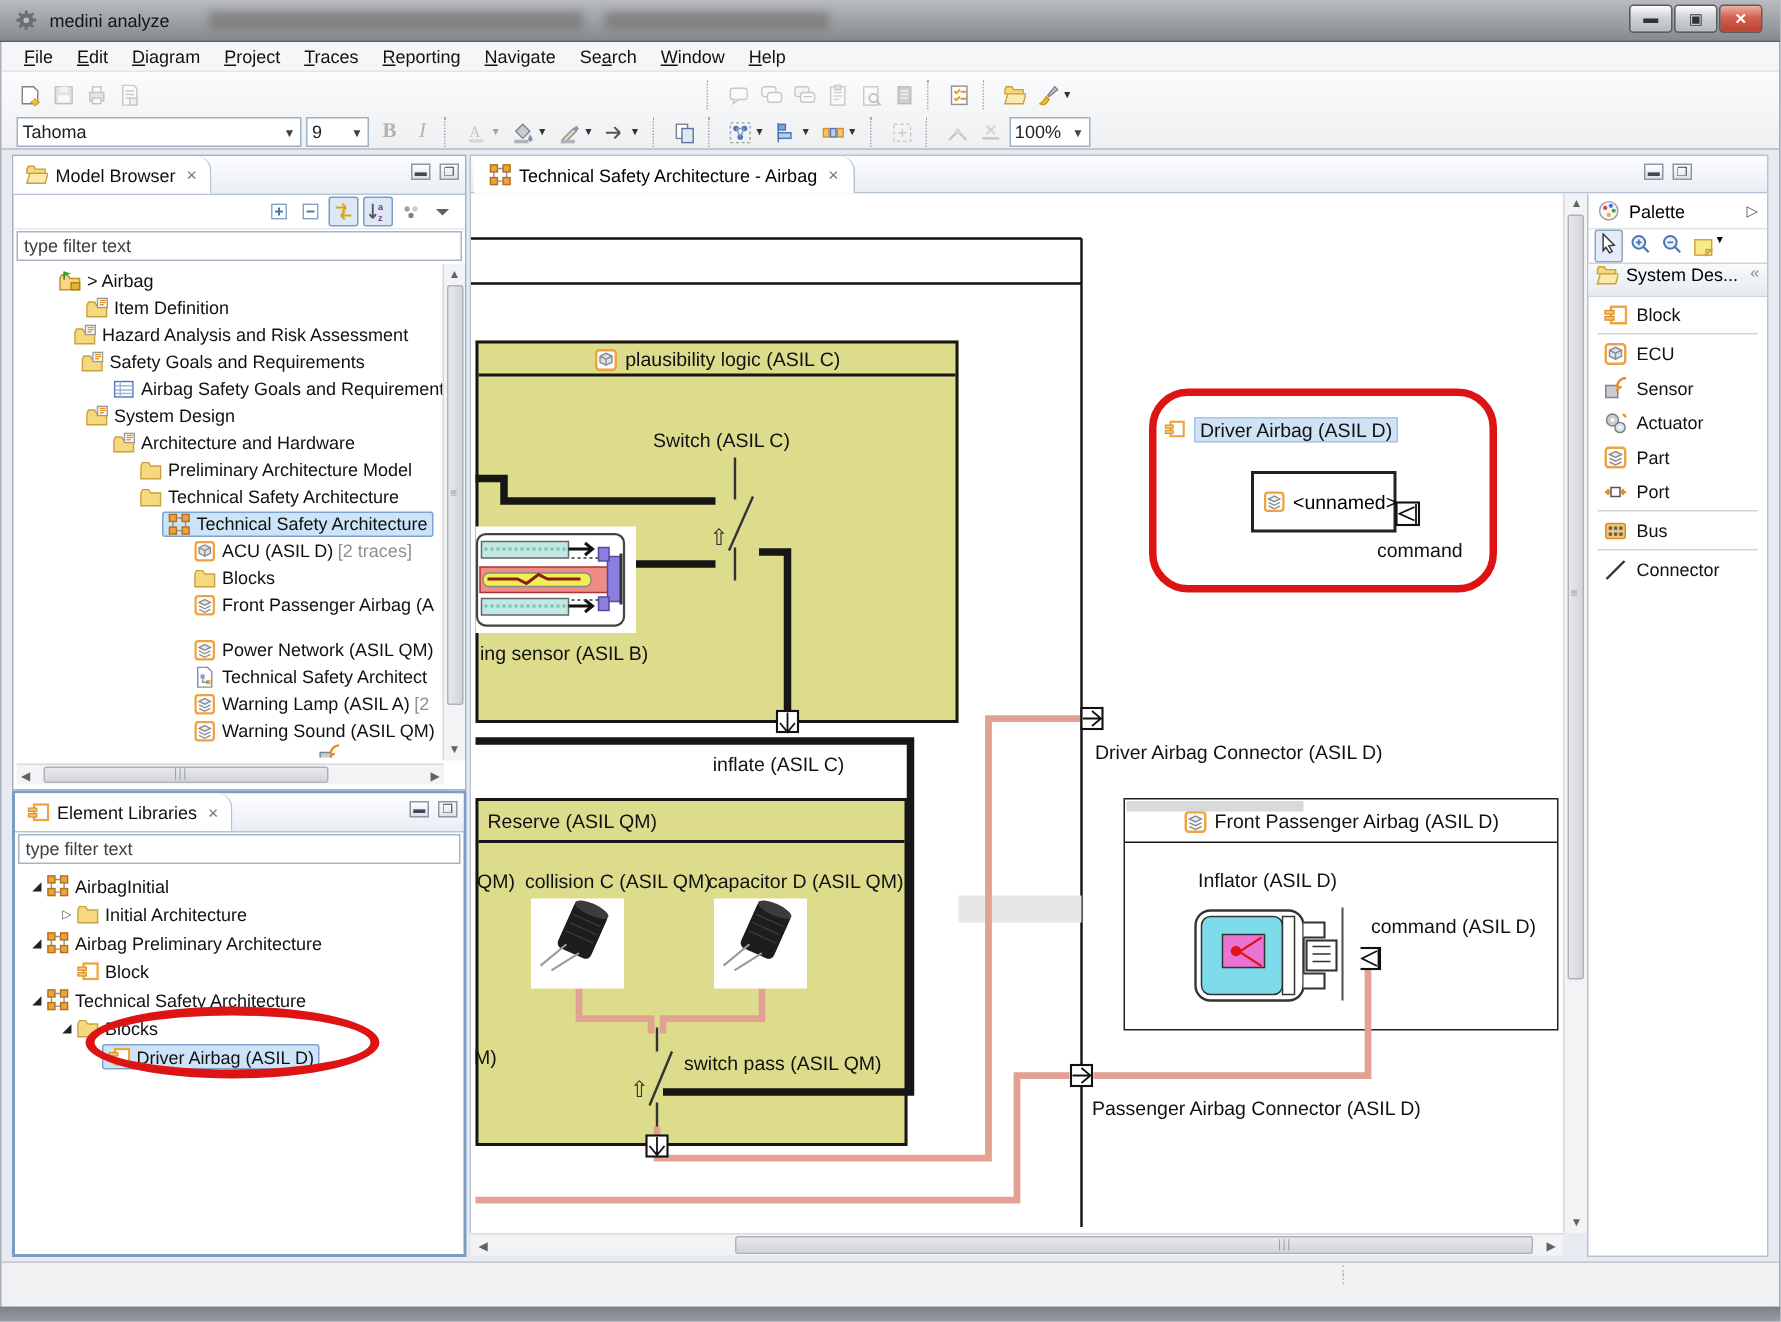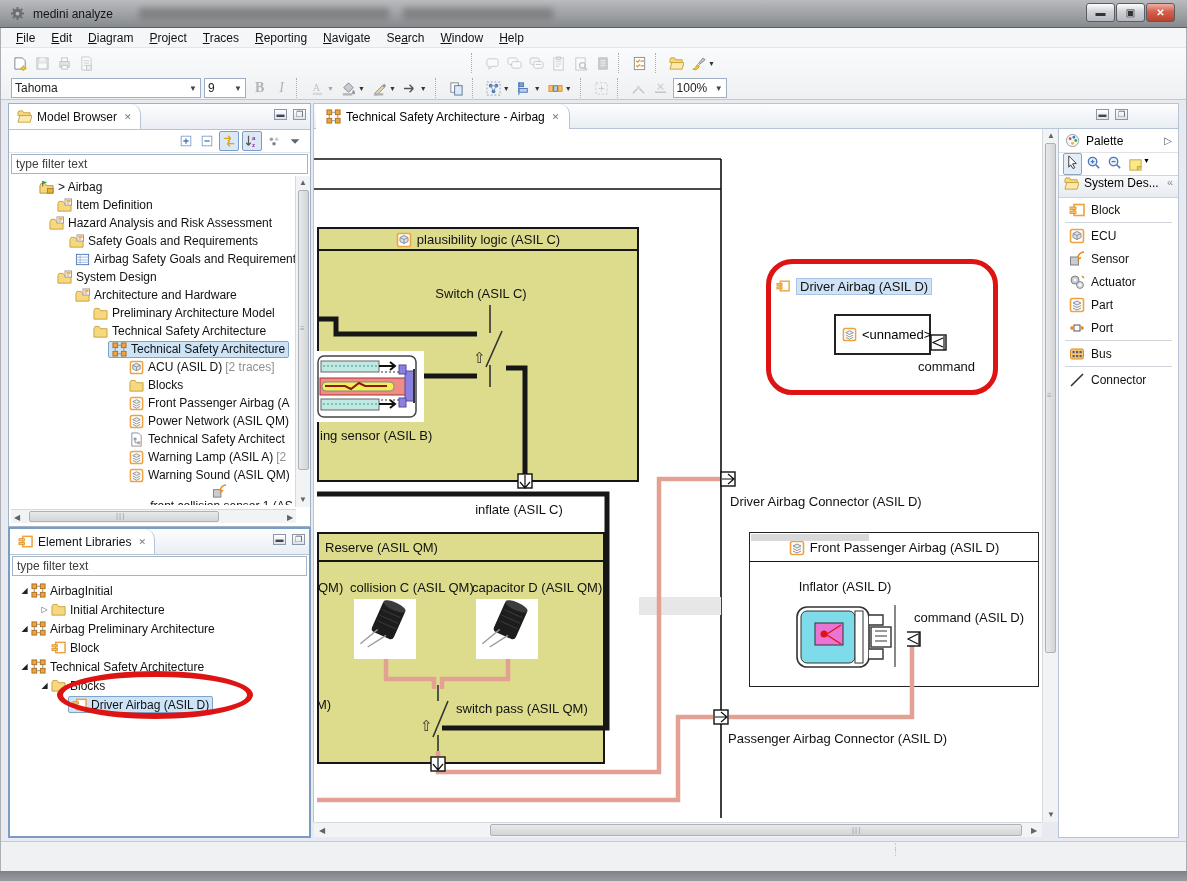--- a/index.html
+++ b/index.html
@@ -435,21 +435,21 @@
         <span class="tlabel">Item Definition</span>
       </div>
       <div class="treerow" style="height: 18px; padding-left: 40px;">
         <svg class="ic" style="width:15px;height:15px" viewBox="0 0 16 16">
           <path d="M1 6l1.2-2.4h4.3L8 6h7v8H1z" fill="#f8d87e" stroke="#c9a23a"></path>
           <rect x="8.5" y="1" width="7" height="6.5" fill="#fff" stroke="#999"></rect>
           <path d="M10 2.5h4.5M10 4h4.5M10 5.5h3" stroke="#e8972f"></path>
         </svg>
         <span class="tlabel">Hazard Analysis and Risk Assessment</span>
       </div>
-      <div class="treerow" style="height: 18px; padding-left: 60px;">
+      <div class="treerow" style="height: 18px; padding-left: 45px;">
         <svg class="ic" style="width:15px;height:15px" viewBox="0 0 16 16">
           <path d="M1 6l1.2-2.4h4.3L8 6h7v8H1z" fill="#f8d87e" stroke="#c9a23a"></path>
           <rect x="8.5" y="1" width="7" height="6.5" fill="#fff" stroke="#999"></rect>
           <path d="M10 2.5h4.5M10 4h4.5M10 5.5h3" stroke="#e8972f"></path>
         </svg>
         <span class="tlabel">Safety Goals and Requirements</span>
       </div>
       <div class="treerow" style="height: 18px; padding-left: 66px;">
         <svg class="ic" style="width:15px;height:15px" viewBox="0 0 16 16">
           <rect x="1.5" y="2.5" width="13" height="11" fill="#fff" stroke="#4a76b8"></rect>
@@ -513,21 +513,21 @@
         <span class="tlabel">Blocks</span>
       </div>
       <div class="treerow" style="height: 18px; padding-left: 120px;">
         <svg class="ic" style="width:15px;height:15px" viewBox="0 0 16 16">
           <rect x="1.5" y="1.5" width="13" height="13" rx="2" fill="#fff" stroke="#efa23d" stroke-width="1.6"></rect>
           <path d="M4 6l4-2 4 2-4 2z" fill="#eceef0" stroke="#8a8f96"></path>
           <path d="M4 8.5l4 2 4-2M4 11l4 2 4-2" stroke="#8a8f96" fill="none"></path>
         </svg>
         <span class="tlabel">Front Passenger Airbag (A</span>
       </div>
-      <div class="treerow" style="height: 18px; padding-left: 120px;">
+      <div class="treerow" style="height: 18px; padding-left: 120px; margin-top: 12px;">
         <svg class="ic" style="width:15px;height:15px" viewBox="0 0 16 16">
           <rect x="1.5" y="1.5" width="13" height="13" rx="2" fill="#fff" stroke="#efa23d" stroke-width="1.6"></rect>
           <path d="M4 6l4-2 4 2-4 2z" fill="#eceef0" stroke="#8a8f96"></path>
           <path d="M4 8.5l4 2 4-2M4 11l4 2 4-2" stroke="#8a8f96" fill="none"></path>
         </svg>
         <span class="tlabel">Power Network (ASIL QM)</span>
       </div>
       <div class="treerow" style="height: 18px; padding-left: 120px;">
         <svg class="ic" style="width:15px;height:15px" viewBox="0 0 16 16">
           <path d="M3 1h7l3 3v11H3z" fill="#fff" stroke="#8a8f96"></path>

